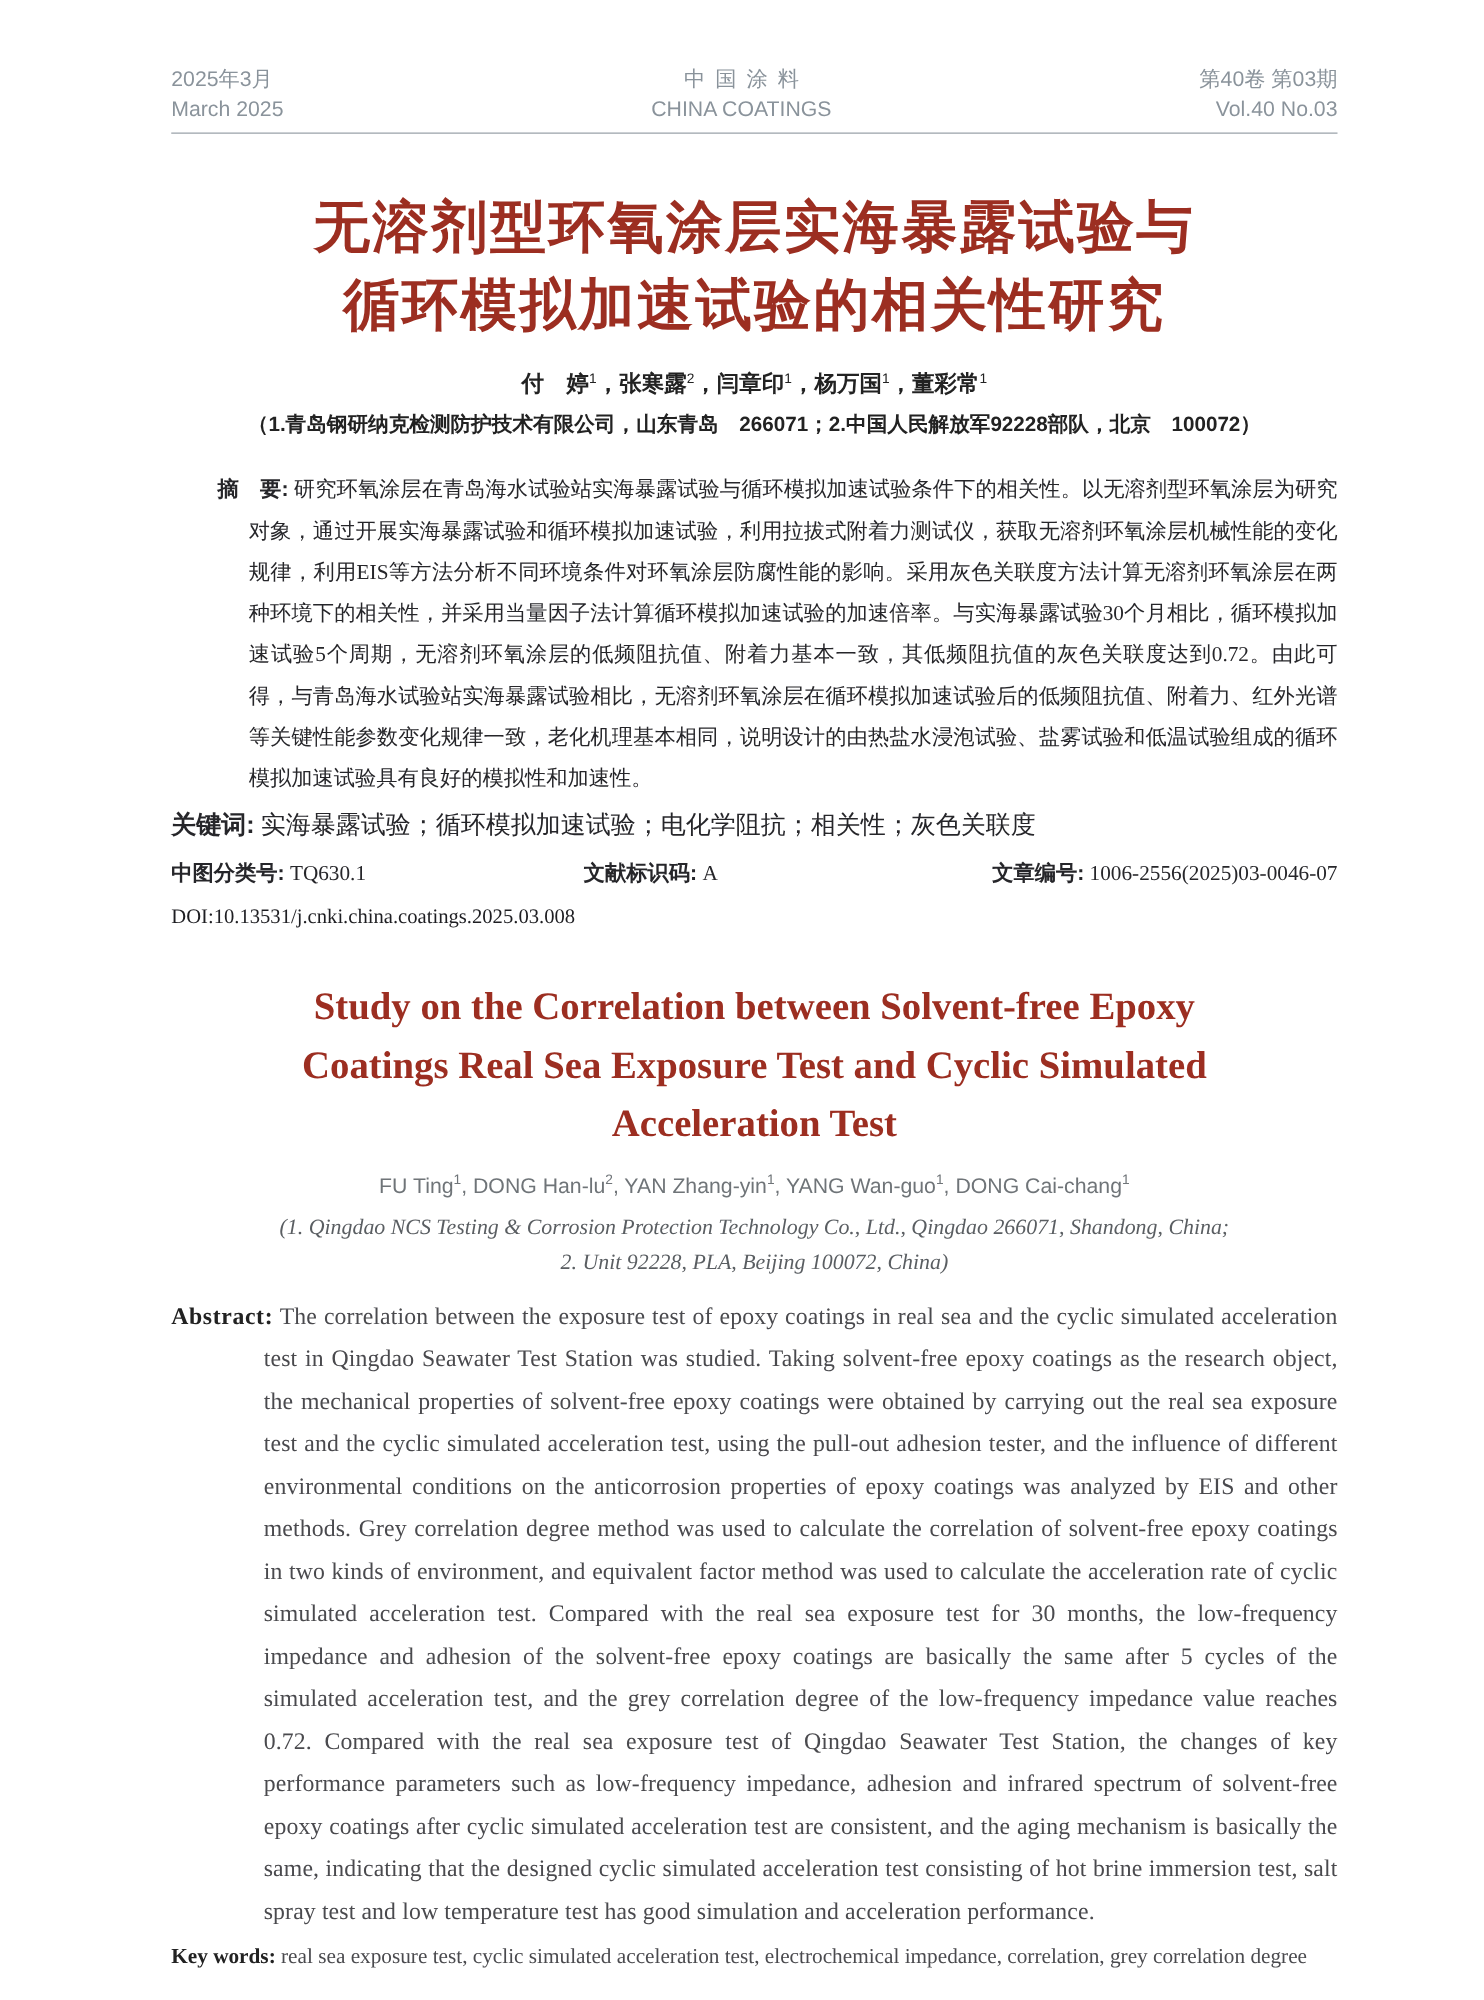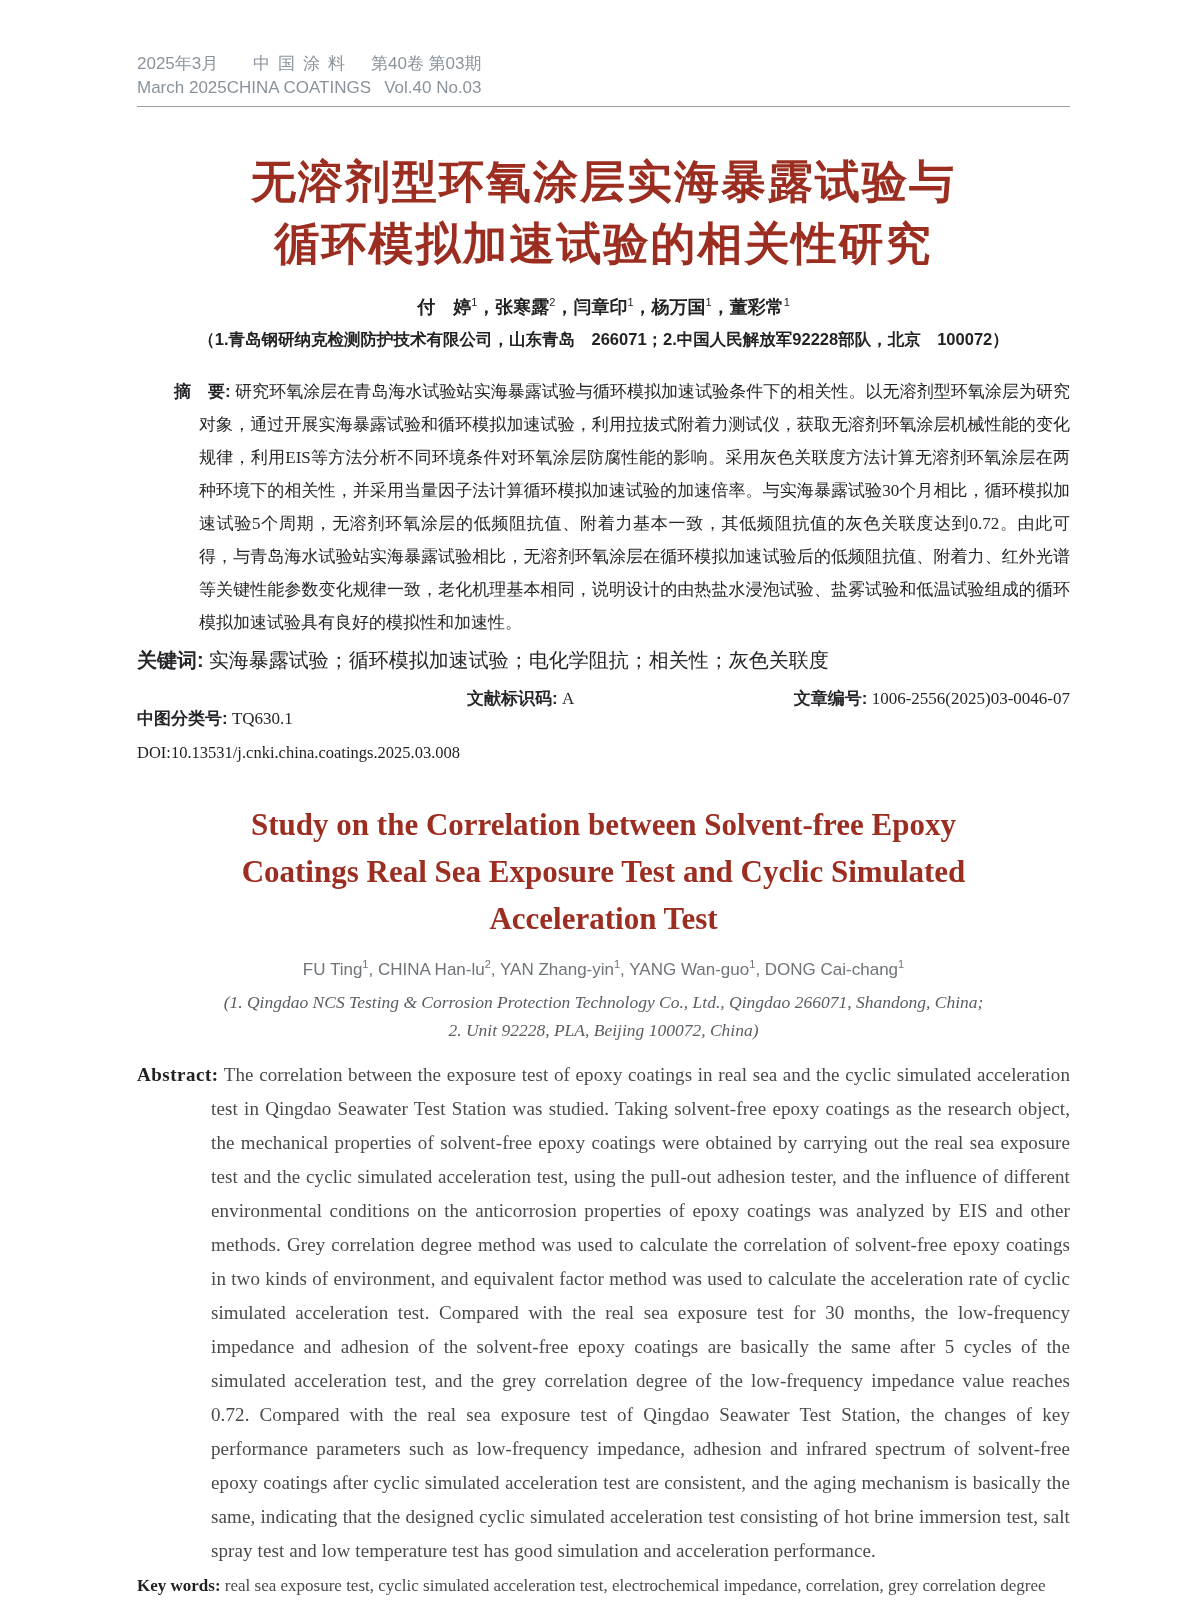--- a/index.html
+++ b/index.html
@@ -9,21 +9,21 @@
     width:1187px; height:1600px;
     margin:0 auto;
     background:#ffffff;
     font-family:"Liberation Serif", serif;
     color:#26262a;
     padding:52px 117px 0 137px;
     overflow:hidden;
   }
   
   .jheader {
-    display:flex; align-items:flex-end;
+    display:flex; justify-content:space-between; align-items:flex-end;
     color:#8a939b; font-family:"Liberation Sans", sans-serif;
     font-size:17px; line-height:24px;
     border-bottom:1.5px solid #9aa2a9; padding-bottom:6px;
   }
   .jheader .col { white-space:nowrap; }
   .jheader .c-center { text-align:center; }
   .jheader .c-center .cn { letter-spacing:8px; padding-left:8px; }
   .jheader .c-right { text-align:right; }
   
   .title-cn {
@@ -48,21 +48,21 @@
     margin-top:24px;
     font-size:17px; line-height:33px; text-align:justify;
     padding-left:62px; text-indent:-62px;
   }
   .hang-cn .lbl { font-weight:700; font-family:"Liberation Sans", sans-serif;margin-left:37px; }
   .kw-cn { margin-top:6px; font-size:20px; line-height:30px; }
   .kw-cn .lbl { font-weight:700; font-family:"Liberation Sans", sans-serif; }
   .meta-row {
     margin-top:10px; display:flex; font-size:17px; line-height:28px;
   }
-  .meta-row .m1 { width:330px;margin-top:20px; }
+  .meta-row .m1 { width:330px; }
   .meta-row .m2 { flex:1; }
   .meta-row .m3 { text-align:right; white-space:nowrap; }
   .meta-row .lbl { font-weight:700; font-family:"Liberation Sans", sans-serif; }
   .doi-line { margin-top:10px; font-size:16.5px; color:#1e1e22; }
   
   .title-en {
     margin-top:38px; text-align:center;
     color:#9c2e21; font-weight:700; font-size:31px; line-height:47px;
     font-family:"Liberation Serif", serif;
   }
@@ -154,21 +154,21 @@
 
   <div class="doi-line">DOI:10.13531/j.cnki.china.coatings.2025.03.008</div>
 
   <h2 class="title-en">
     <div>Study on the Correlation between Solvent-free Epoxy</div>
     <div>Coatings Real Sea Exposure Test and Cyclic Simulated</div>
     <div>Acceleration Test</div>
   </h2>
 
   <div class="authors-en">
-    <span class="author"><span>FU Ting</span><sup>1</sup><span>, </span></span><span class="author"><span>CHINA Han-lu</span><sup>2</sup><span>, </span></span><span class="author"><span>YAN Zhang-yin</span><sup>1</sup><span>, </span></span><span class="author"><span>YANG Wan-guo</span><sup>1</sup><span>, </span></span><span class="author"><span>DONG Cai-chang</span><sup>1</sup><span></span></span>
+    <span class="author"><span>FU Ting</span><sup>1</sup><span>, </span></span><span class="author"><span>DONG Han-lu</span><sup>2</sup><span>, </span></span><span class="author"><span>YAN Zhang-yin</span><sup>1</sup><span>, </span></span><span class="author"><span>YANG Wan-guo</span><sup>1</sup><span>, </span></span><span class="author"><span>DONG Cai-chang</span><sup>1</sup><span></span></span>
   </div>
 
   <div class="affil-en">
     <div>(1. Qingdao NCS Testing &amp; Corrosion Protection Technology Co., Ltd., Qingdao 266071, Shandong, China;</div>
     <div>2. Unit 92228, PLA, Beijing 100072, China)</div>
   </div>
 
   <p class="hang-en"><span class="lbl">Abstract:</span><span> </span><span>The correlation between the exposure test of epoxy coatings in real sea and the cyclic simulated acceleration test in Qingdao Seawater Test Station was studied. Taking solvent-free epoxy coatings as the research object, the mechanical properties of solvent-free epoxy coatings were obtained by carrying out the real sea exposure test and the cyclic simulated acceleration test, using the pull-out adhesion tester, and the influence of different environmental conditions on the anticorrosion properties of epoxy coatings was analyzed by EIS and other methods. Grey correlation degree method was used to calculate the correlation of solvent-free epoxy coatings in two kinds of environment, and equivalent factor method was used to calculate the acceleration rate of cyclic simulated acceleration test. Compared with the real sea exposure test for 30 months, the low-frequency impedance and adhesion of the solvent-free epoxy coatings are basically the same after 5 cycles of the simulated acceleration test, and the grey correlation degree of the low-frequency impedance value reaches 0.72. Compared with the real sea exposure test of Qingdao Seawater Test Station, the changes of key performance parameters such as low-frequency impedance, adhesion and infrared spectrum of solvent-free epoxy coatings after cyclic simulated acceleration test are consistent, and the aging mechanism is basically the same, indicating that the designed cyclic simulated acceleration test consisting of hot brine immersion test, salt spray test and low temperature test has good simulation and acceleration performance.</span></p>
 
   <p class="kw-en"><span class="lbl">Key words:</span><span> </span><span>real sea exposure test, cyclic simulated acceleration test, electrochemical impedance, correlation, grey correlation degree</span></p>

